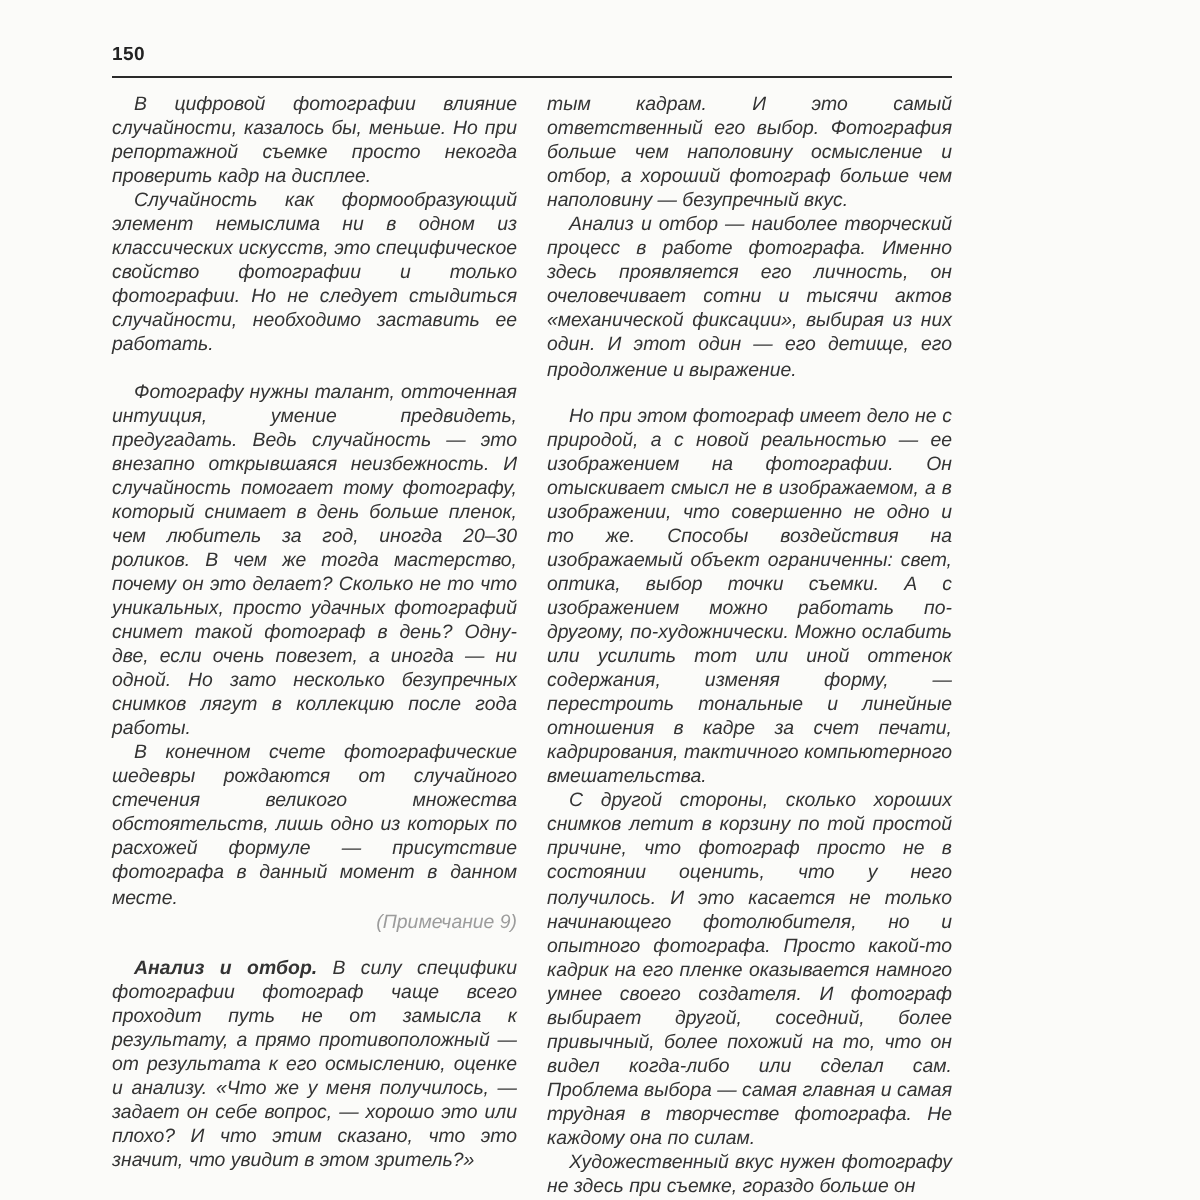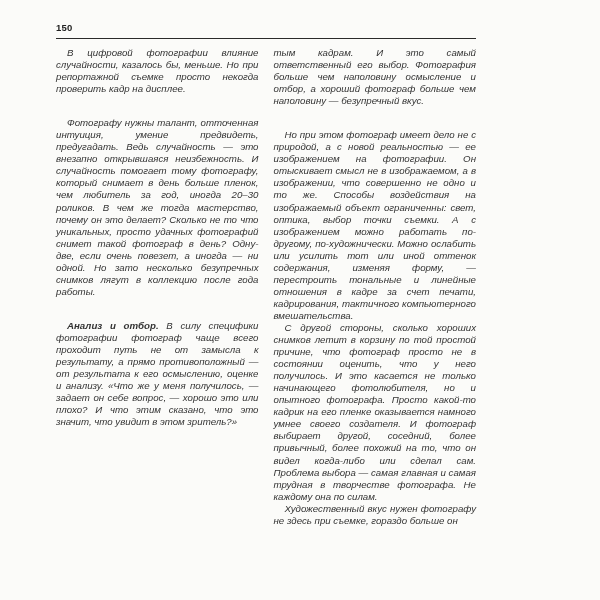--- a/index.html
+++ b/index.html
@@ -40,21 +40,21 @@
     line-height: 12.05px;
     text-align: justify;
     color: #333;
   }
   .col p {
     margin: 0;
     text-indent: 11px;
     font-style: italic;
   }
   .col p.noindent { text-indent: 0; }
-  .col p.gap { margin-top: 22px; }
+  .col p.gap { margin-top: 11px; }
   .lead { font-weight: bold; }
   .note {
     text-align: right;
     color: #9c9c9c;
     margin-top: -12.05px;
     text-indent: 0;
   }
 </style>
 </head>
 <body>
@@ -62,26 +62,30 @@
 <div class="page">
 
   <div class="header-row">
     <span>150</span>
   </div>
 
   <div class="columns">
 
     <div class="col">
       <p>В цифровой фотографии влияние случайности, казалось бы, меньше. Но при репортажной съемке просто некогда проверить кадр на дисплее.</p>
+      <p>Случайность как формообразующий элемент немыслима ни в одном из классических искусств, это специфическое свойство фотографии и только фотографии. Но не следует стыдиться случайности, необходимо заставить ее работать.</p>
       <p class="gap">Фотографу нужны талант, отточенная интуиция, умение предвидеть, предугадать. Ведь случайность — это внезапно открывшаяся неизбежность. И случайность помогает тому фотографу, который снимает в день больше пленок, чем любитель за год, иногда 20–30 роликов. В чем же тогда мастерство, почему он это делает? Сколько не то что уникальных, просто удачных фотографий снимет такой фотограф в день? Одну-две, если очень повезет, а иногда — ни одной. Но зато несколько безупречных снимков лягут в коллекцию после года работы.</p>
+      <p>В конечном счете фотографические шедевры рождаются от случайного стечения великого множества обстоятельств, лишь одно из которых по расхожей формуле — присутствие фотографа в данный момент в данном месте.</p>
+      <p class="note">(Примечание 9)</p>
       <p class="gap"><span class="lead">Анализ и отбор.</span> <span>В силу специфики фотографии фотограф чаще всего проходит путь не от замысла к результату, а прямо противоположный — от результата к его осмыслению, оценке и анализу. «Что же у меня получилось, — задает он себе вопрос, — хорошо это или плохо? И что этим сказано, что это значит, что увидит в этом зритель?»</span></p>
     </div>
 
     <div class="col">
       <p class="noindent">тым кадрам. И это самый ответственный его выбор. Фотография больше чем наполовину осмысление и отбор, а хороший фотограф больше чем наполовину — безупречный вкус.</p>
+      <p>Анализ и отбор — наиболее творческий процесс в работе фотографа. Именно здесь проявляется его личность, он очеловечивает сотни и тысячи актов «механической фиксации», выбирая из них один. И этот один — его детище, его продолжение и выражение.</p>
       <p class="gap">Но при этом фотограф имеет дело не с природой, а с новой реальностью — ее изображением на фотографии. Он отыскивает смысл не в изображаемом, а в изображении, что совершенно не одно и то же. Способы воздействия на изображаемый объект ограниченны: свет, оптика, выбор точки съемки. А с изображением можно работать по-другому, по-художнически. Можно ослабить или усилить тот или иной оттенок содержания, изменяя форму, — перестроить тональные и линейные отношения в кадре за счет печати, кадрирования, тактичного компьютерного вмешательства.</p>
       <p>С другой стороны, сколько хороших снимков летит в корзину по той простой причине, что фотограф просто не в состоянии оценить, что у него получилось. И это касается не только начинающего фотолюбителя, но и опытного фотографа. Просто какой-то кадрик на его пленке оказывается намного умнее своего создателя. И фотограф выбирает другой, соседний, более привычный, более похожий на то, что он видел когда-либо или сделал сам. Проблема выбора — самая главная и самая трудная в творчестве фотографа. Не каждому она по силам.</p>
       <p>Художественный вкус нужен фотографу не здесь при съемке, гораздо больше он</p>
     </div>
 
   </div>
 
 </div>
 
 </body></html>

